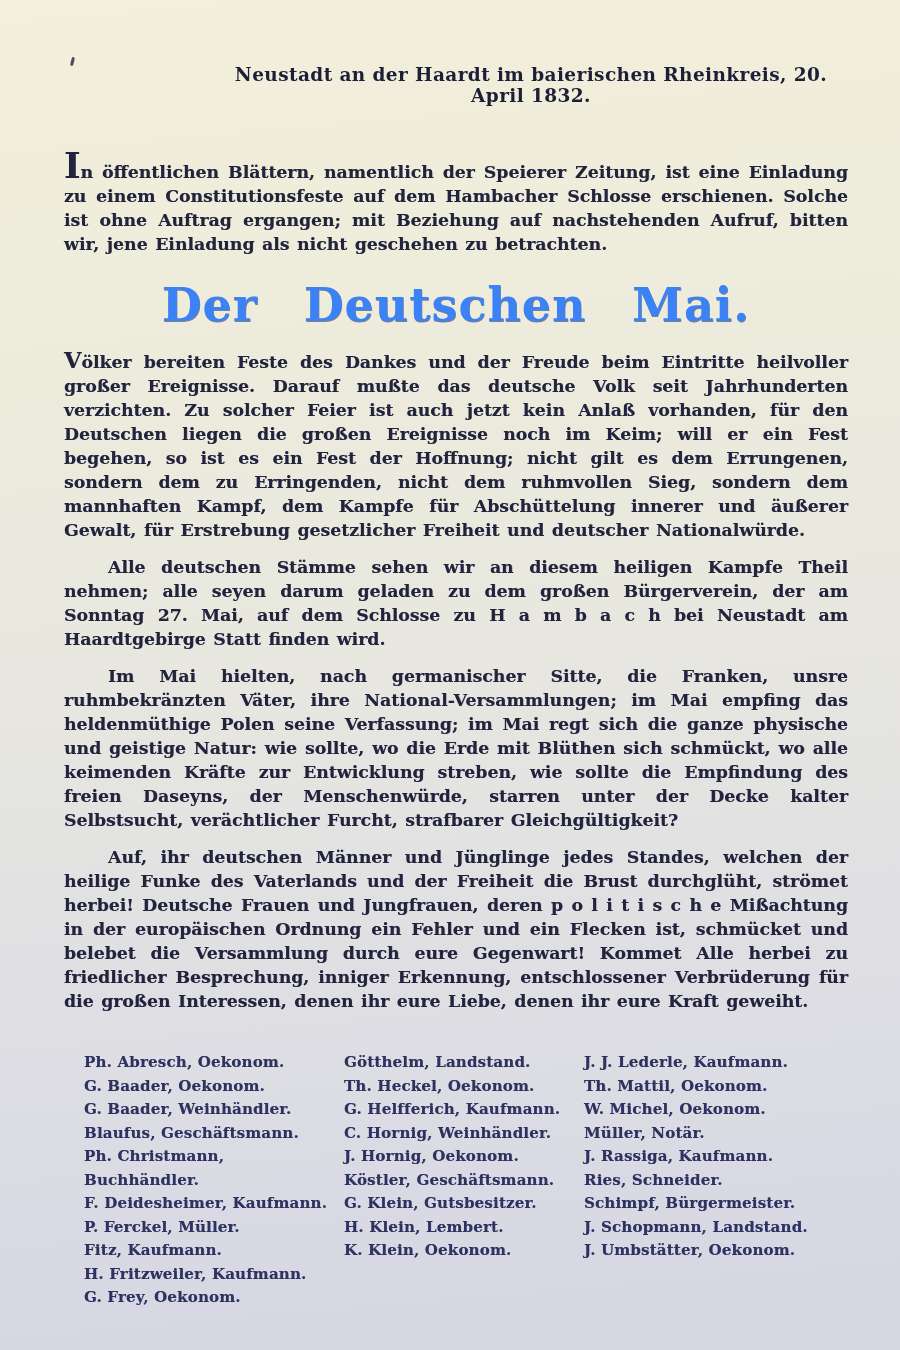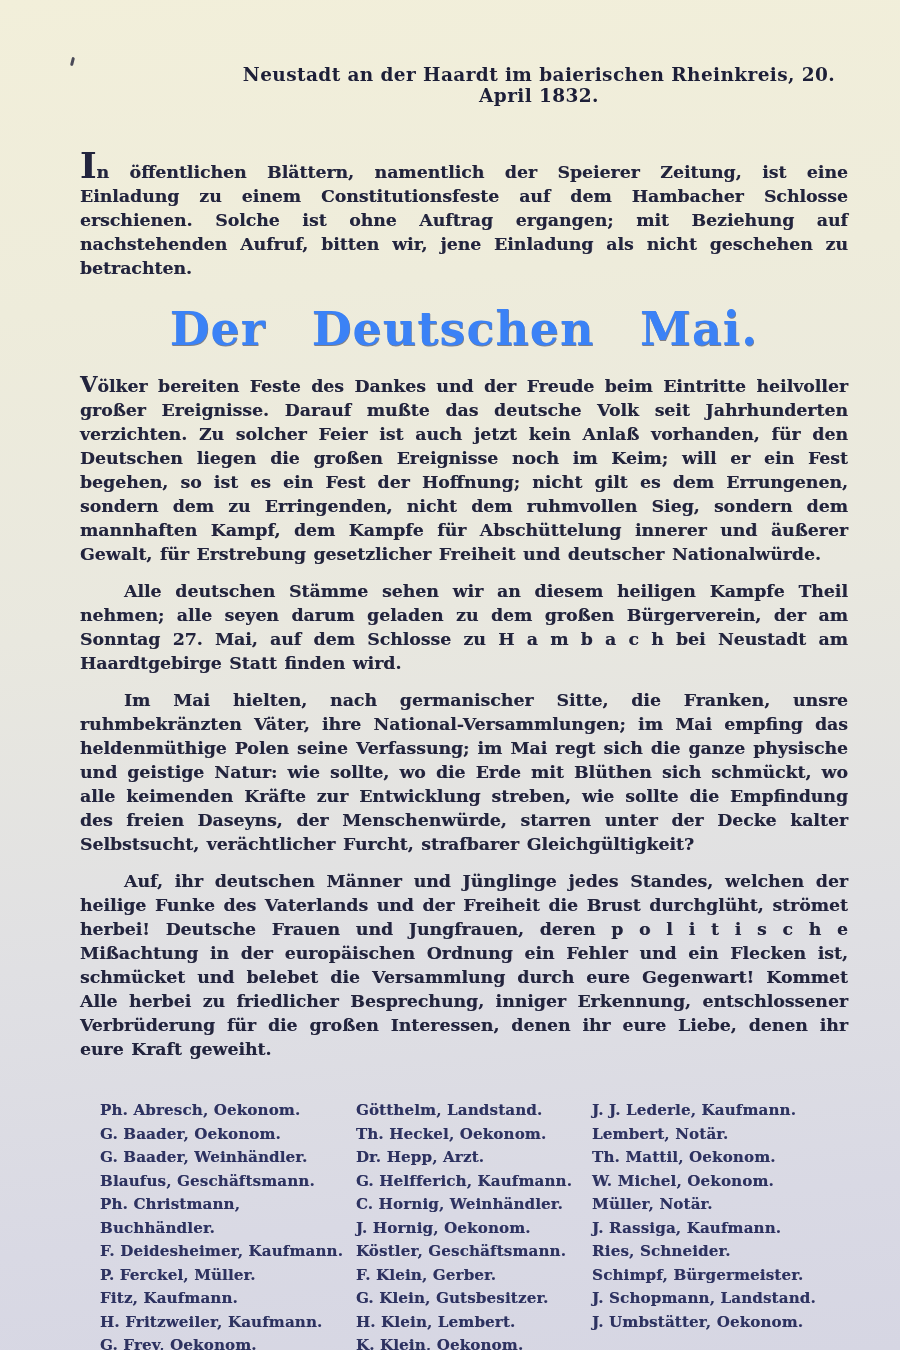--- a/index.html
+++ b/index.html
@@ -16,21 +16,21 @@
       #eeecdb 22%,
       #e9e8df 45%,
       #e0e0e3 68%,
       #d9d9e4 88%,
       #d6d6e3 100%);
     font-family: "DejaVu Serif", "Liberation Serif", serif;
     color: #22243d;
   }
   .page {
     position: relative;
-    padding: 64px 52px 0 80px;
+    padding: 64px 52px 0 64px;
     box-sizing: border-box;
     width: 900px;
     height: 1350px;
   }
   .speck {
     position: absolute;
     left: 71px;
     top: 57px;
     width: 3px;
     height: 9px;
@@ -125,33 +125,30 @@
       <li>F. Deidesheimer, Kaufmann.</li>
       <li>P. Ferckel, Müller.</li>
       <li>Fitz, Kaufmann.</li>
       <li>H. Fritzweiler, Kaufmann.</li>
       <li>G. Frey, Oekonom.</li>
 
     </ul>
     <ul class="sig-col sig-col-2">
       <li>Götthelm, Landstand.</li>
       <li>Th. Heckel, Oekonom.</li>
-      <li>Dr. Hepp, Arzt.</li>
       <li>G. Helfferich, Kaufmann.</li>
       <li>C. Hornig, Weinhändler.</li>
       <li>J. Hornig, Oekonom.</li>
       <li>Köstler, Geschäftsmann.</li>
-      <li>F. Klein, Gerber.</li>
       <li>G. Klein, Gutsbesitzer.</li>
       <li>H. Klein, Lembert.</li>
       <li>K. Klein, Oekonom.</li>
     </ul>
     <ul class="sig-col sig-col-3">
       <li>J. J. Lederle, Kaufmann.</li>
-      <li>Lembert, Notär.</li>
       <li>Th. Mattil, Oekonom.</li>
       <li>W. Michel, Oekonom.</li>
       <li>Müller, Notär.</li>
       <li>J. Rassiga, Kaufmann.</li>
       <li>Ries, Schneider.</li>
       <li>Schimpf, Bürgermeister.</li>
       <li>J. Schopmann, Landstand.</li>
       <li>J. Umbstätter, Oekonom.</li>
     </ul>
   </div>

